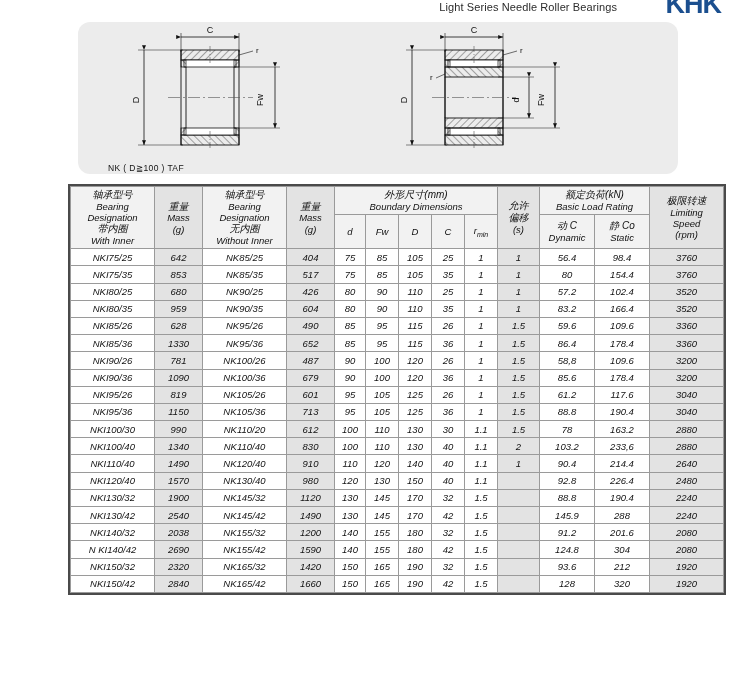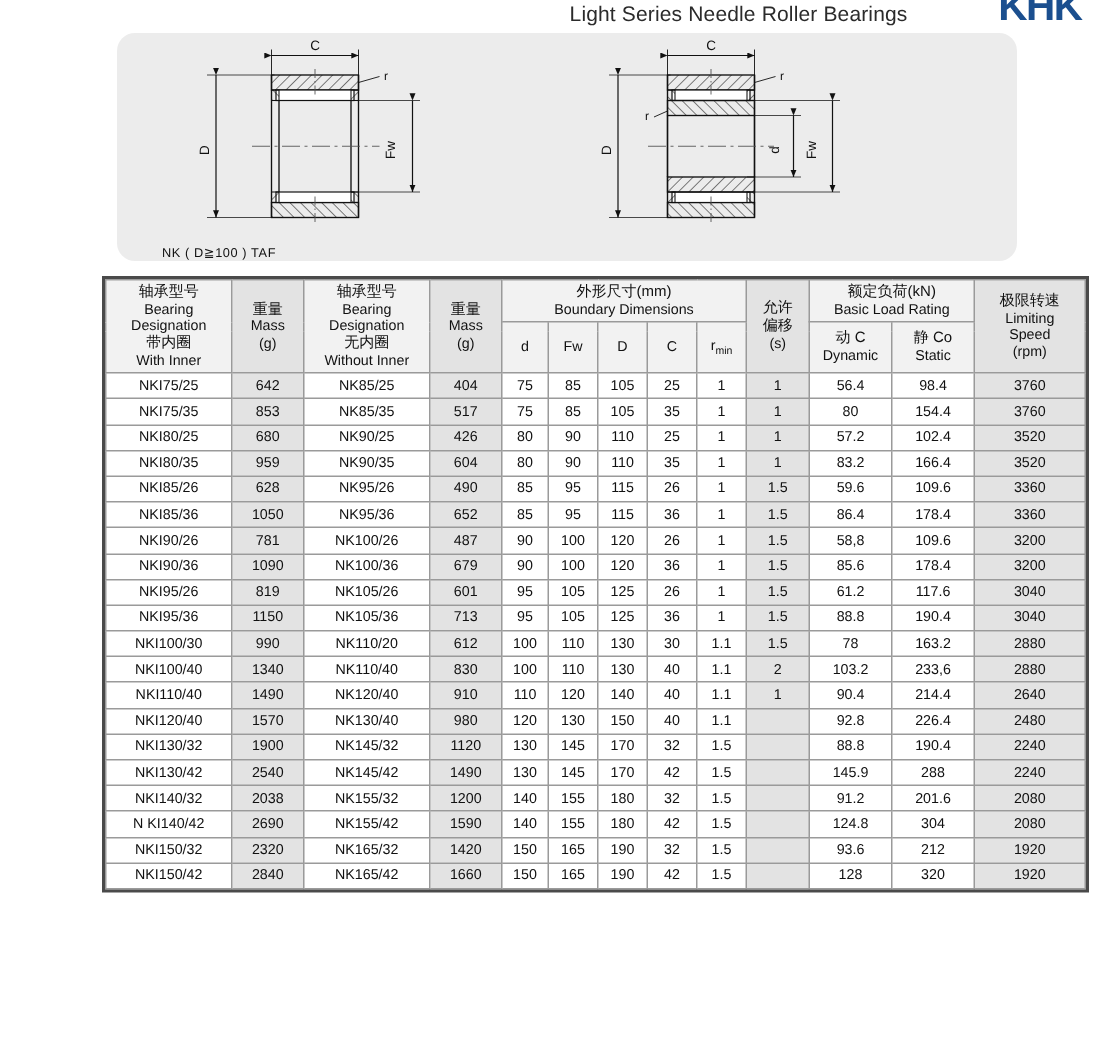--- a/index.html
+++ b/index.html
@@ -19,23 +19,23 @@
   
   .page-header {
     position: absolute;
     top: 0;
     left: 0;
     width: 729px;
     height: 20px;
   }
   .header-title {
     position: absolute;
-    right: 124px;
+    right: 112px;
     top: 1px;
-    font-size: 14px;
+    font-size: 11px;
     color: #2b2b2b;
     white-space: nowrap;
     letter-spacing: 0.1px;
   }
   .header-logo {
     position: absolute;
     right: 8px;
     top: -11px;
     font-size: 27px;
     font-weight: bold;
@@ -78,20 +78,21 @@
     left: 70px;
     top: 186px;
     width: 613px;
   }
   table.spec {
     border-collapse: collapse;
     width: 613px;
     table-layout: fixed;
     font-size: 9.5px;
     color: #111;
+    font-style: italic;
   }
   table.spec th,
   table.spec td {
     border: 1px solid #9a9a9a;
     text-align: center;
     vertical-align: middle;
     padding: 0;
     line-height: 1.18;
   }
   table.spec thead th {
@@ -396,21 +397,21 @@
           <td>115</td>
           <td>26</td>
           <td>1</td>
           <td class="shade">1.5</td>
           <td>59.6</td>
           <td>109.6</td>
           <td class="shade">3360</td>
         </tr>
         <tr>
           <td>NKI85/36</td>
-          <td class="shade">1050</td>
+          <td class="shade">1330</td>
           <td>NK95/36</td>
           <td class="shade">652</td>
           <td>85</td>
           <td>95</td>
           <td>115</td>
           <td>36</td>
           <td>1</td>
           <td class="shade">1.5</td>
           <td>86.4</td>
           <td>178.4</td>

